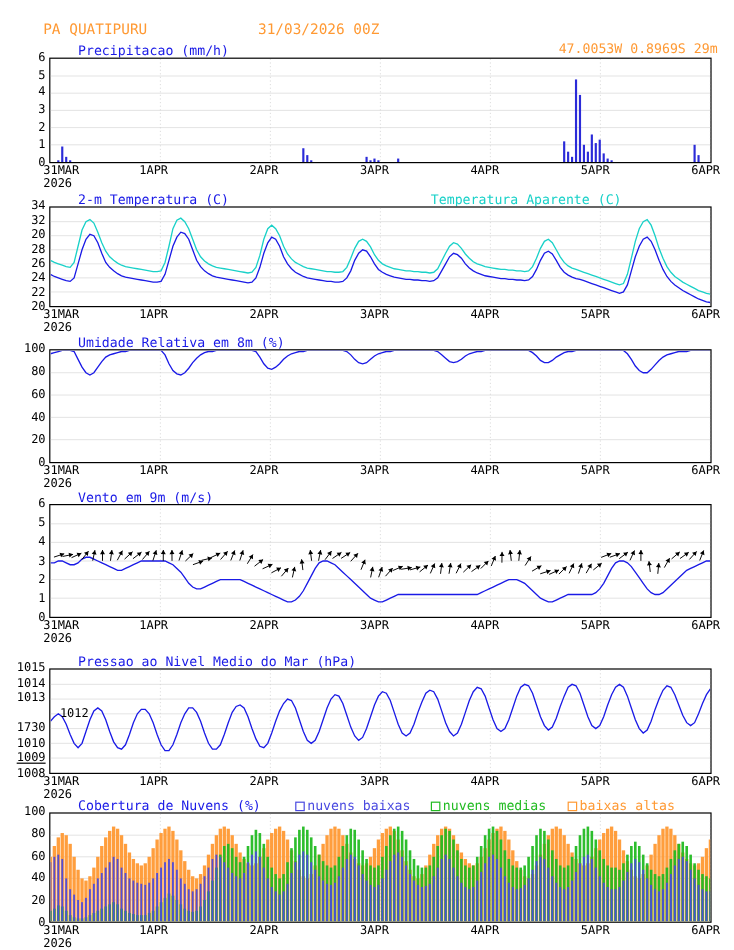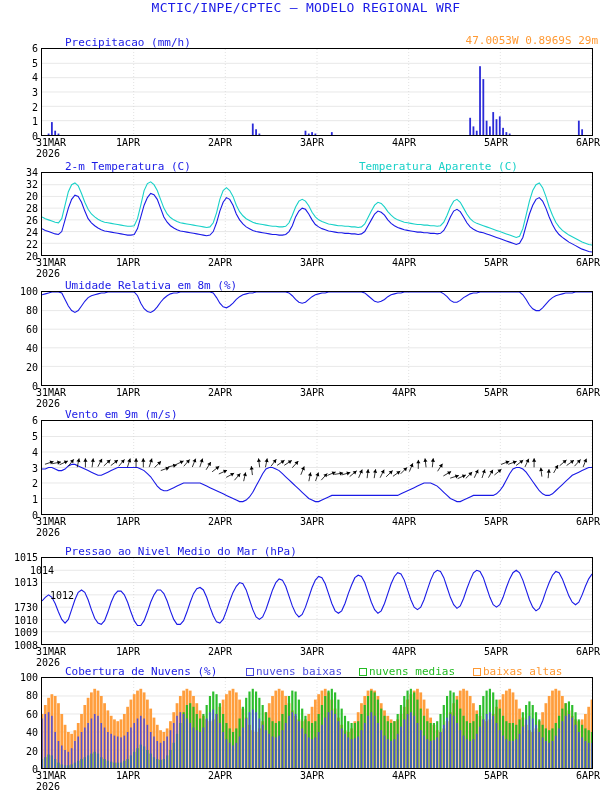--- a/index.html
+++ b/index.html
@@ -50,22 +50,25 @@
   }
   svg{display:block;}
   .grid-line{stroke:#d8d8d8;stroke-width:0.6;}
   .grid-line-v{stroke:#d0d0d0;stroke-width:0.6;stroke-dasharray:1 2;}
 </style>
 </head>
 <body>
 
 <div class="page">
 
-  <div class="hdr">MCTIC/INPE/CPTEC  —  MODELO REGIONAL WRF</div>
 
+  <div class="sub">
+    <span class="station">PA QUATIPURU</span>
+    <span class="rundate">31/03/2026 00Z</span>
+  </div>
 
   <div class="coord">47.0053W 0.8969S 29m</div>
 
   <div id="panels">
       <div class="ptitle" style="left: 65px; top: 36px;">Precipitacao (mm/h)</div>
       <div class="plotbox" style="left: 41px; top: 48px; width: 552px; height: 88px;">
         <svg width="550" height="86" style="position: absolute; left: 0px; top: 0px;">
           <line x1="0" y1="14.333333333333334" x2="550" y2="14.333333333333334" class="grid-line"></line>
           <line x1="0" y1="28.666666666666668" x2="550" y2="28.666666666666668" class="grid-line"></line>
           <line x1="0" y1="43" x2="550" y2="43" class="grid-line"></line>
@@ -531,26 +534,26 @@
           <line x1="91.66666666666667" y1="0" x2="91.66666666666667" y2="86" class="grid-line-v"></line>
           <line x1="183.33333333333334" y1="0" x2="183.33333333333334" y2="86" class="grid-line-v"></line>
           <line x1="275" y1="0" x2="275" y2="86" class="grid-line-v"></line>
           <line x1="366.6666666666667" y1="0" x2="366.6666666666667" y2="86" class="grid-line-v"></line>
           <line x1="458.3333333333333" y1="0" x2="458.3333333333333" y2="86" class="grid-line-v"></line>
           <line x1="550" y1="0" x2="550" y2="86" class="grid-line-v"></line>
           <polyline points="0.00,43.00 3.29,39.31 6.59,36.86 9.88,39.31 13.17,45.46 16.47,54.06 19.76,61.43 23.05,65.11 26.35,61.43 29.64,51.60 32.93,41.77 36.23,34.40 39.52,31.94 42.81,34.40 46.11,41.77 49.40,51.60 52.69,60.20 55.99,65.11 59.28,66.34 62.57,62.66 65.87,54.06 69.16,44.23 72.46,36.86 75.75,33.17 79.04,33.17 82.34,36.86 85.63,44.23 88.92,54.06 92.22,62.66 95.51,67.57 98.80,67.57 102.10,62.66 105.39,54.06 108.68,44.23 111.98,36.86 115.27,31.94 118.56,31.94 121.86,35.63 125.15,43.00 128.44,52.83 131.74,61.43 135.03,66.34 138.32,66.34 141.62,62.66 144.91,54.06 148.20,44.23 151.50,35.63 154.79,30.71 158.08,29.49 161.38,31.94 164.67,39.31 167.96,49.14 171.26,57.74 174.55,63.89 177.84,65.11 181.14,61.43 184.43,52.83 187.72,43.00 191.02,34.40 194.31,28.26 197.60,24.57 200.90,25.80 204.19,31.94 207.49,41.77 210.78,51.60 214.07,58.97 217.37,61.43 220.66,58.97 223.95,51.60 227.25,41.77 230.54,31.94 233.83,24.57 237.13,20.89 240.42,22.11 243.71,28.26 247.01,38.09 250.30,47.91 253.59,55.29 256.89,58.97 260.18,56.51 263.47,49.14 266.77,39.31 270.06,29.49 273.35,22.11 276.65,18.43 279.94,19.66 283.23,25.80 286.53,35.63 289.82,45.46 293.11,52.83 296.41,55.29 299.70,52.83 302.99,45.46 306.29,35.63 309.58,27.03 312.87,19.66 316.17,17.20 319.46,18.43 322.75,24.57 326.05,34.40 329.34,44.23 332.63,51.60 335.93,55.29 339.22,52.83 342.51,45.46 345.81,35.63 349.10,25.80 352.40,18.43 355.69,14.74 358.98,15.97 362.28,22.11 365.57,31.94 368.86,41.77 372.16,49.14 375.45,51.60 378.74,49.14 382.04,41.77 385.33,31.94 388.62,22.11 391.92,14.74 395.21,12.29 398.50,13.51 401.80,19.66 405.09,29.49 408.38,39.31 411.68,46.69 414.97,50.37 418.26,47.91 421.56,40.54 424.85,30.71 428.14,22.11 431.44,14.74 434.73,12.29 438.02,13.51 441.32,19.66 444.61,29.49 447.90,39.31 451.20,46.69 454.49,49.14 457.78,46.69 461.08,39.31 464.37,29.49 467.66,20.89 470.96,14.74 474.25,12.29 477.54,14.74 480.84,22.11 484.13,31.94 487.43,41.77 490.72,49.14 494.01,52.83 497.31,50.37 500.60,43.00 503.89,33.17 507.19,24.57 510.48,17.20 513.77,13.51 517.07,14.74 520.36,20.89 523.65,29.49 526.95,38.09 530.24,44.23 533.53,46.69 536.83,44.23 540.12,36.86 543.41,28.26 546.71,20.89 550.00,15.97" fill="none" stroke="#1a1ae6" stroke-width="1.1"></polyline>
         </svg>
       </div>
       <div class="ylab" style="width: 38px; left: 0px; top: 557px;">1015</div>
-      <div class="ylab" style="width: 38px; left: 16px; top: 569.571px; text-align: right;">1014</div>
+      <div class="ylab" style="width: 38px; left: 0px; top: 569.571px; text-align: right;">1014</div>
       <div class="ylab" style="width: 38px; left: 0px; top: 582.143px;">1013</div>
       <div class="ylab" style="width: 38px; left: 0px; top: 594.714px; margin-left: 36px;">1012</div>
       <div class="ylab" style="width: 38px; left: 0px; top: 607.286px;">1730</div>
       <div class="ylab" style="width: 38px; left: 0px; top: 619.857px;">1010</div>
-      <div class="ylab" style="width: 38px; left: 0px; top: 632.429px;">1009</div>
+      <div class="ylab" style="width: 38px; left: 0px; top: 632.429px; text-decoration: underline;">1009</div>
       <div class="ylab" style="width: 38px; left: 0px; top: 645px;">1008</div>
       <div class="xlab" style="left: 36px; top: 646px;">31MAR</div>
       <div class="xlab" style="left: 116px; top: 646px;">1APR</div>
       <div class="xlab" style="left: 208px; top: 646px;">2APR</div>
       <div class="xlab" style="left: 300px; top: 646px;">3APR</div>
       <div class="xlab" style="left: 392px; top: 646px;">4APR</div>
       <div class="xlab" style="left: 484px; top: 646px;">5APR</div>
       <div class="xlab" style="left: 576px; top: 646px;">6APR</div>
       <div class="xlab2" style="left: 36px; top: 657px;">2026</div>
       <div class="ptitle" style="left: 65px; top: 665px;">Cobertura de Nuvens (%)</div>

